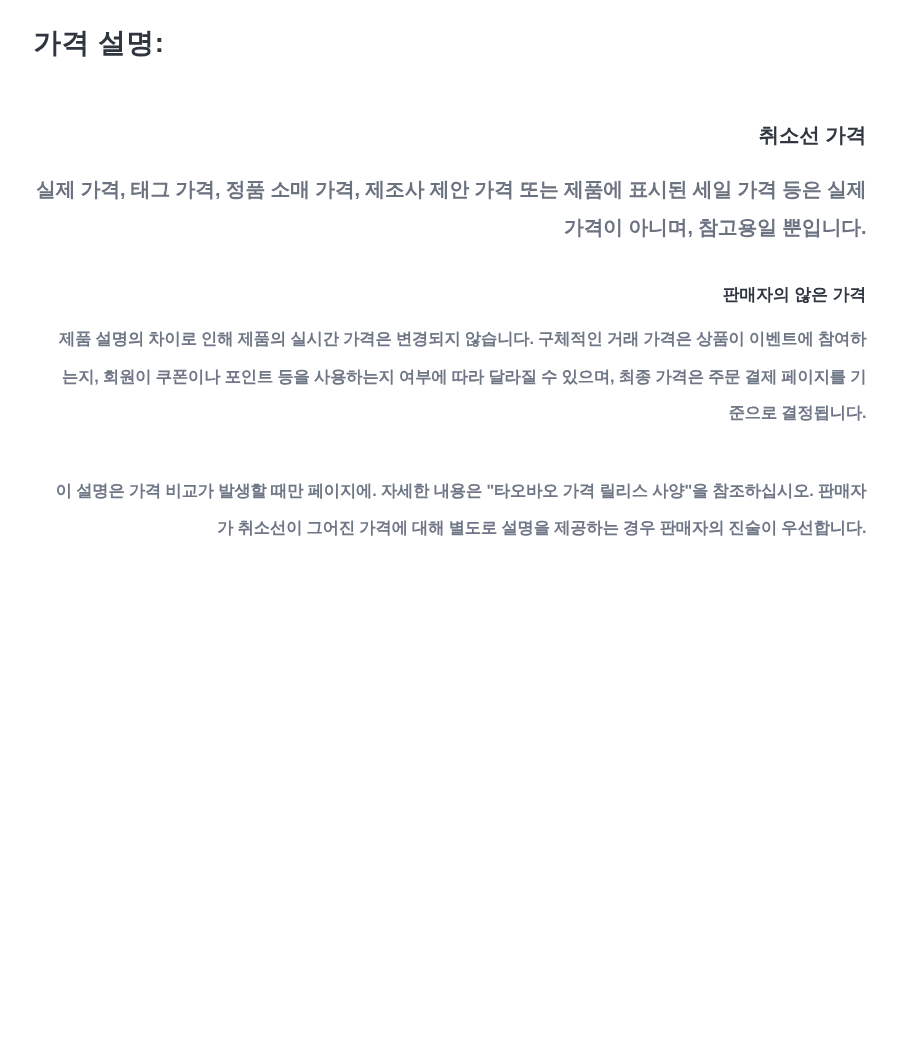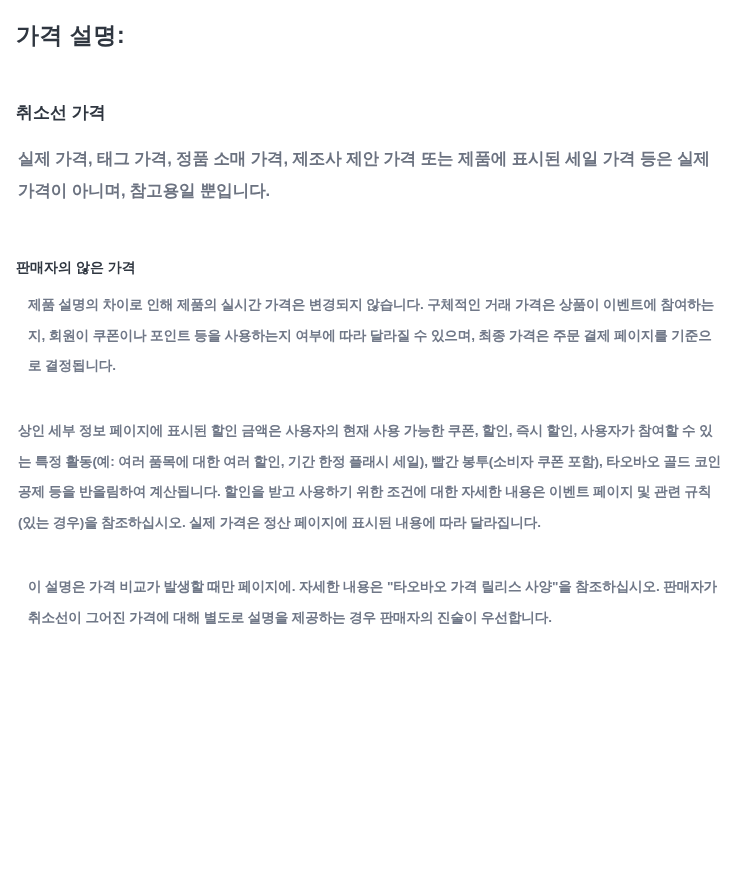--- a/index.html
+++ b/index.html
@@ -11,47 +11,48 @@
     width: 750px;
     height: 880px;
     font-family: "Liberation Sans", sans-serif;
     color: #5b6374;
     overflow: hidden;
   }
   .page {
     width: 750px;
     height: 770px;
     box-sizing: border-box;
-    padding: 22px 28px 0 16px;
+    padding: 22px 28px 0 28px;
     position: relative;
   }
   .main-title {
     font-size: 23px;
     font-weight: bold;
     color: #2f3640;
     letter-spacing: 0.5px;
     margin: 0 0 52px 0;
     line-height: 1.2;
   }
   .section {
     margin-bottom: 0;
+    text-align: right;
   }
   .sec-head-lg {
     font-size: 17px;
     font-weight: bold;
     color: #2f3640;
     margin: 0 0 18px 0;
     line-height: 1.3;
   }
   .lead {
     font-size: 16.5px;
     font-weight: bold;
     color: #6b7280;
     line-height: 1.95;
-    margin: 0 0 52px 2px;
+    margin: 0 0 30px 2px;
     letter-spacing: -0.1px;
   }
   .sec-head-sm {
     font-size: 14px;
     font-weight: bold;
     color: #2f3640;
     margin: 0 0 14px 0;
     line-height: 1.3;
   }
   p.body {
@@ -79,18 +80,17 @@
   <div class="section">
     <h2 class="sec-head-lg">취소선 가격</h2>
     <div class="lead">실제 가격, 태그 가격, 정품 소매 가격, 제조사 제안 가격 또는 제품에 표시된 세일 가격 등은 실제 가격이 아니며, 참고용일 뿐입니다.</div>
   </div>
 
   <div class="section">
     <h3 class="sec-head-sm">판매자의 않은 가격</h3>
 
     <p class="body gap-big">제품 설명의 차이로 인해 제품의 실시간 가격은 변경되지 않습니다. 구체적인 거래 가격은 상품이 이벤트에 참여하는지, 회원이 쿠폰이나 포인트 등을 사용하는지 여부에 따라 달라질 수 있으며, 최종 가격은 주문 결제 페이지를 기준으로 결정됩니다.</p>
 
-    <p class="body indent gap-big">상인 세부 정보 페이지에 표시된 할인 금액은 사용자의 현재 사용 가능한 쿠폰, 할인, 즉시 할인, 사용자가 참여할 수 있는 특정 활동(예: 여러 품목에 대한 여러 할인, 기간 한정 플래시 세일), 빨간 봉투(소비자 쿠폰 포함), 타오바오 골드 코인 공제 등을 반올림하여 계산됩니다. 할인을 받고 사용하기 위한 조건에 대한 자세한 내용은 이벤트 페이지 및 관련 규칙(있는 경우)을 참조하십시오. 실제 가격은 정산 페이지에 표시된 내용에 따라 달라집니다.</p>
 
     <p class="body">이 설명은 가격 비교가 발생할 때만 페이지에. 자세한 내용은 "타오바오 가격 릴리스 사양"을 참조하십시오. 판매자가 취소선이 그어진 가격에 대해 별도로 설명을 제공하는 경우 판매자의 진술이 우선합니다.</p>
   </div>
 
 </div>
 
 </body></html>

